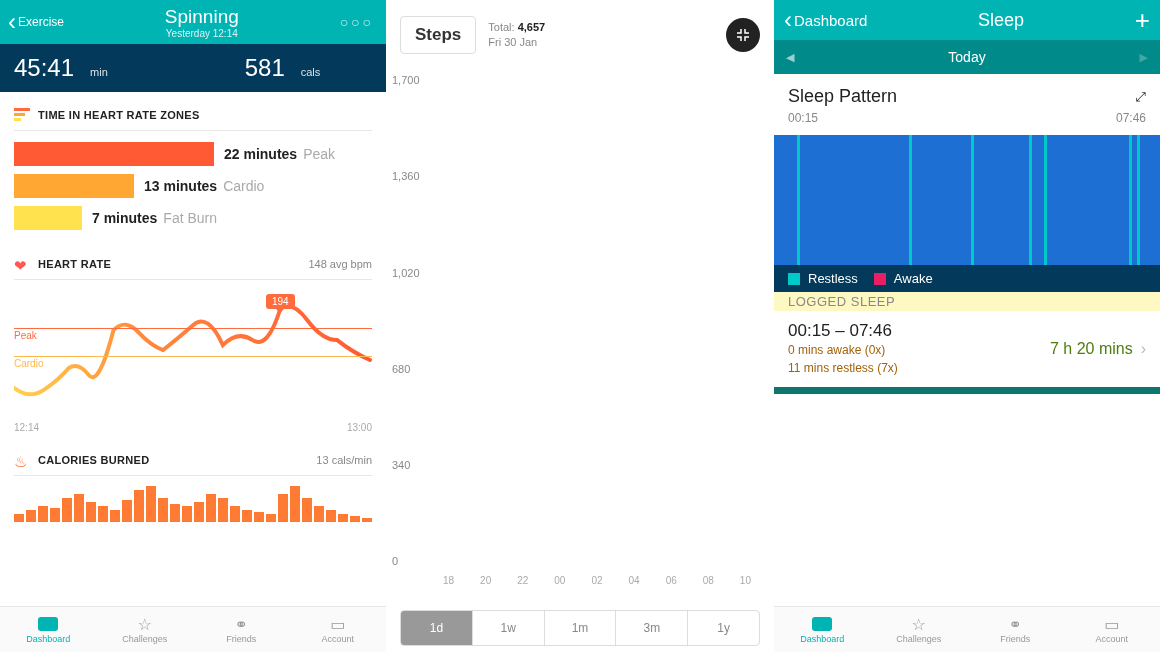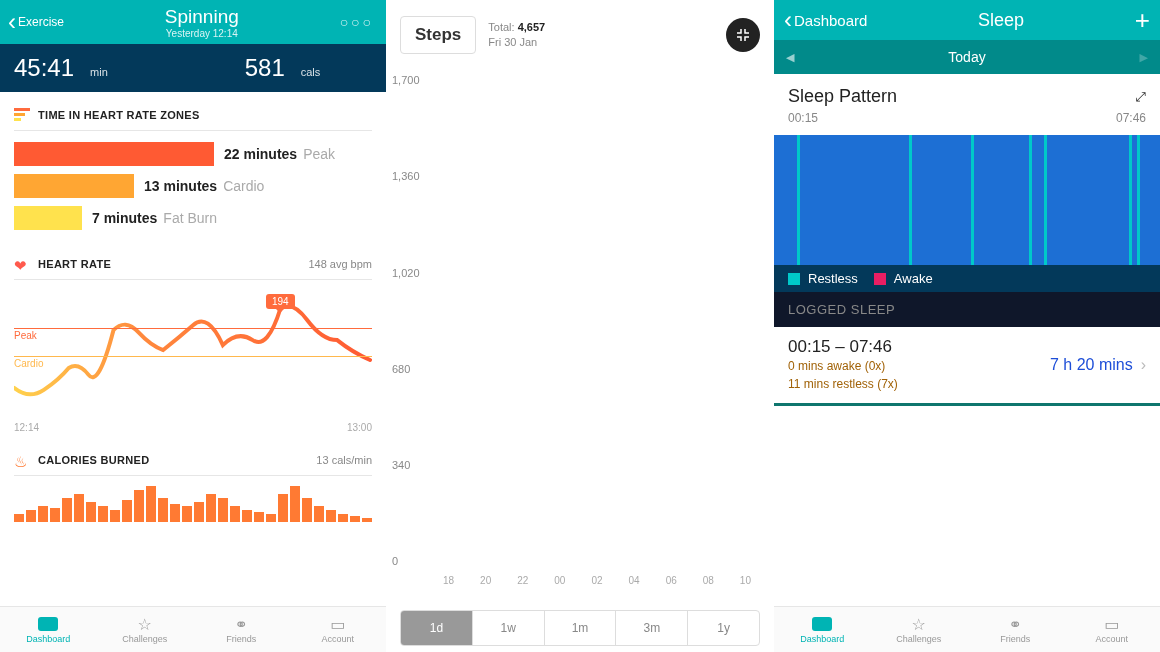--- a/index.html
+++ b/index.html
@@ -68,26 +68,26 @@
 .sp-head{padding:12px 14px 6px;}
 .sp-row1{display:flex;align-items:center;}
 .sp-title{font-size:18px;color:#222;}
 .expand-ic{margin-left:auto;font-size:13px;color:#222;}
 .sp-times{display:flex;justify-content:space-between;font-size:12px;color:#888;margin-top:4px;}
 .sleep-strip{height:130px;background:#1d6fd4;position:relative;margin-top:4px;}
 .strip-seg{position:absolute;top:0;bottom:0;}
 .legend{background:#03395a;color:#fff;display:flex;align-items:center;gap:8px;padding:6px 14px;font-size:13px;}
 .lg-sw{width:12px;height:12px;}
 .lg-rest{background:#00c9c9;} .lg-aw{background:#e91e63;}
-.logged-h{background:#0f172a;color:#888;font-size:13px;padding:10px 14px;font-weight:500;letter-spacing:.5px;}
-.log-item{padding:10px 14px;display:flex;align-items:center;border-bottom:3px solid #0f766e;}
+.logged-h{background:#fef9c3;color:#888;font-size:13px;padding:2px 14px;font-weight:500;letter-spacing:.5px;}
+.log-item{padding:10px 14px;display:flex;align-items:center;border-bottom:7px solid #0f766e;}
 .log-l{flex:1;}
 .log-t{font-size:17px;color:#222;}
 .log-s{font-size:12px;color:#a16207;line-height:1.5;}
-.log-r{font-size:16px;color:#1d4ed8;}
+.log-r{font-size:16px;color:#4d7c0f;}
 .chev{color:#bbb;margin-left:8px;font-size:16px;}
 
 
 .tabbar{position:absolute;bottom:0;left:0;right:0;height:46px;border-top:1px solid #e6e6e6;background:#fafafa;display:flex;}
 .tab{flex:1;display:flex;flex-direction:column;align-items:center;justify-content:center;font-size:9px;color:#999;gap:1px;}
 .tab.active{color:#00b4b4;}
 .tab-ic{width:24px;height:18px;display:flex;align-items:center;justify-content:center;font-size:16px;}
 .dash-ic{width:20px;height:14px;background:#00b4b4;border-radius:3px;position:relative;}
 </style>
 </head>

